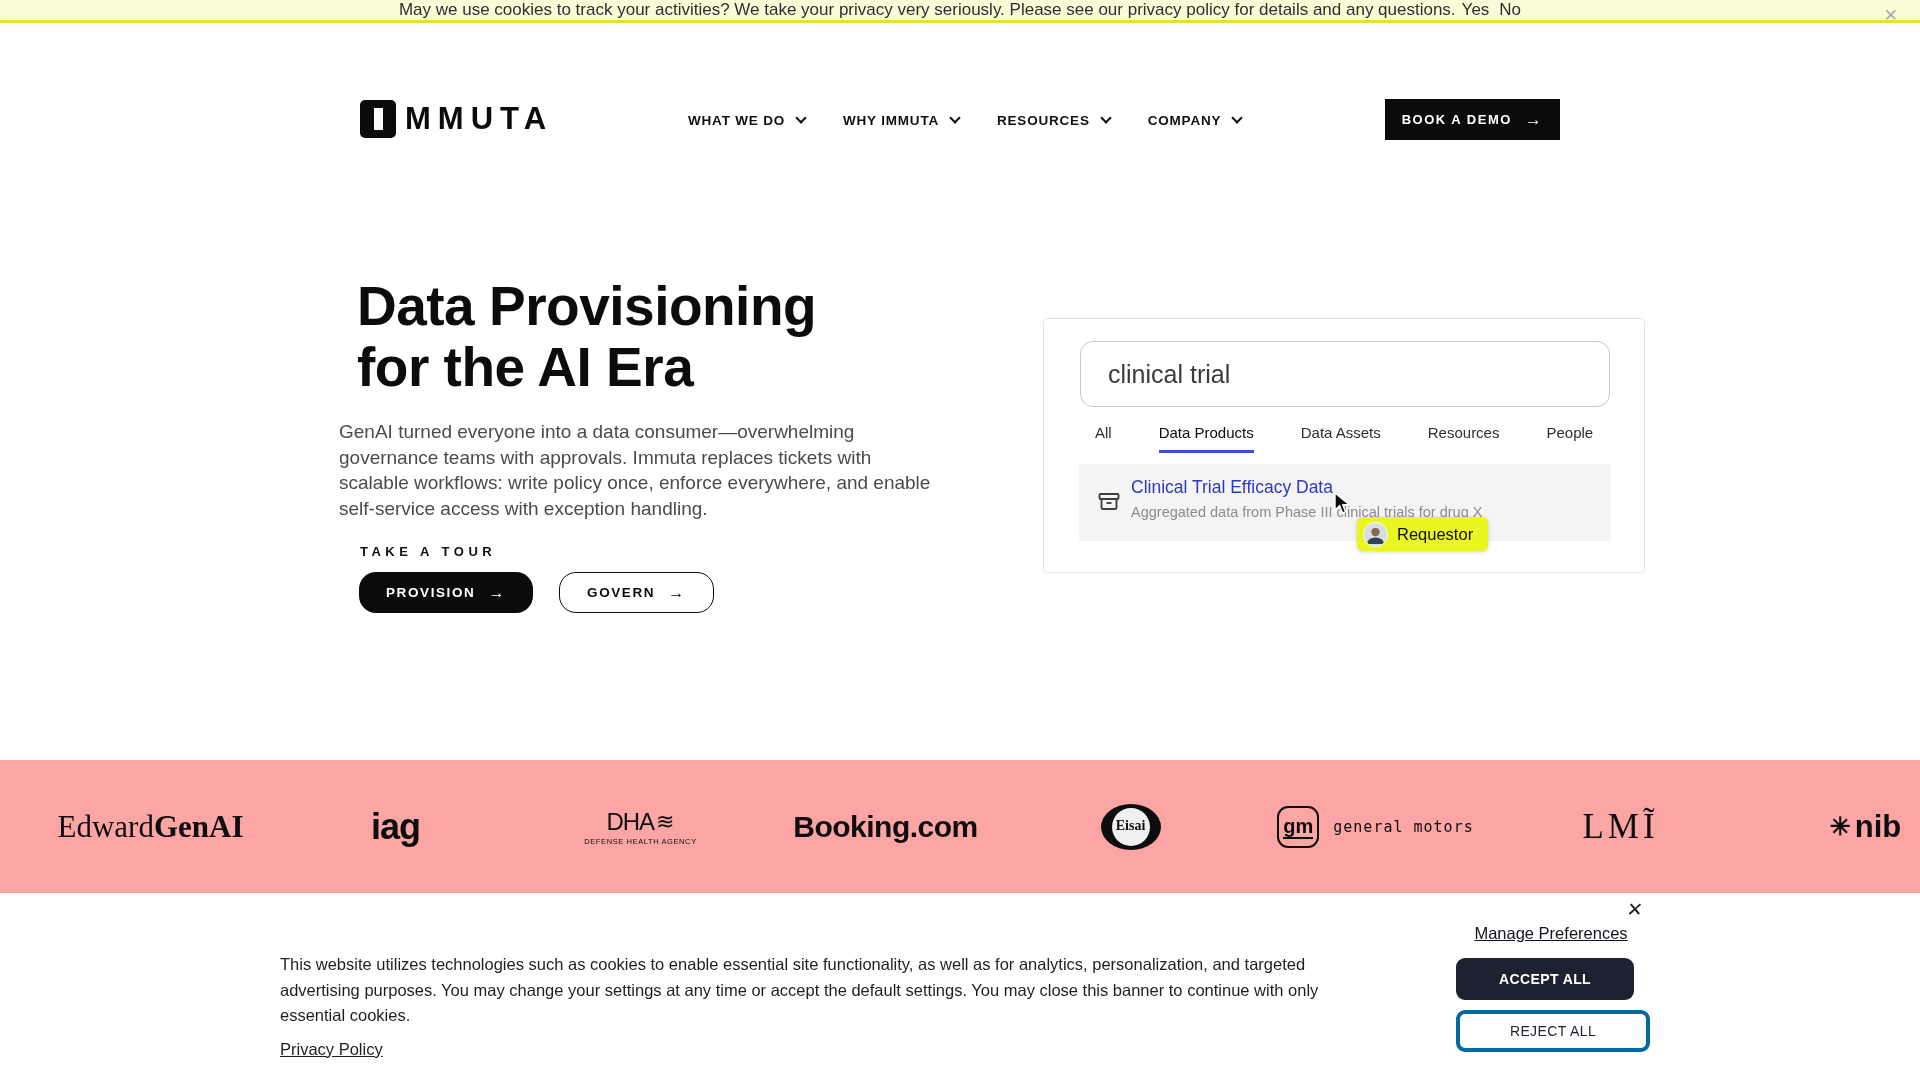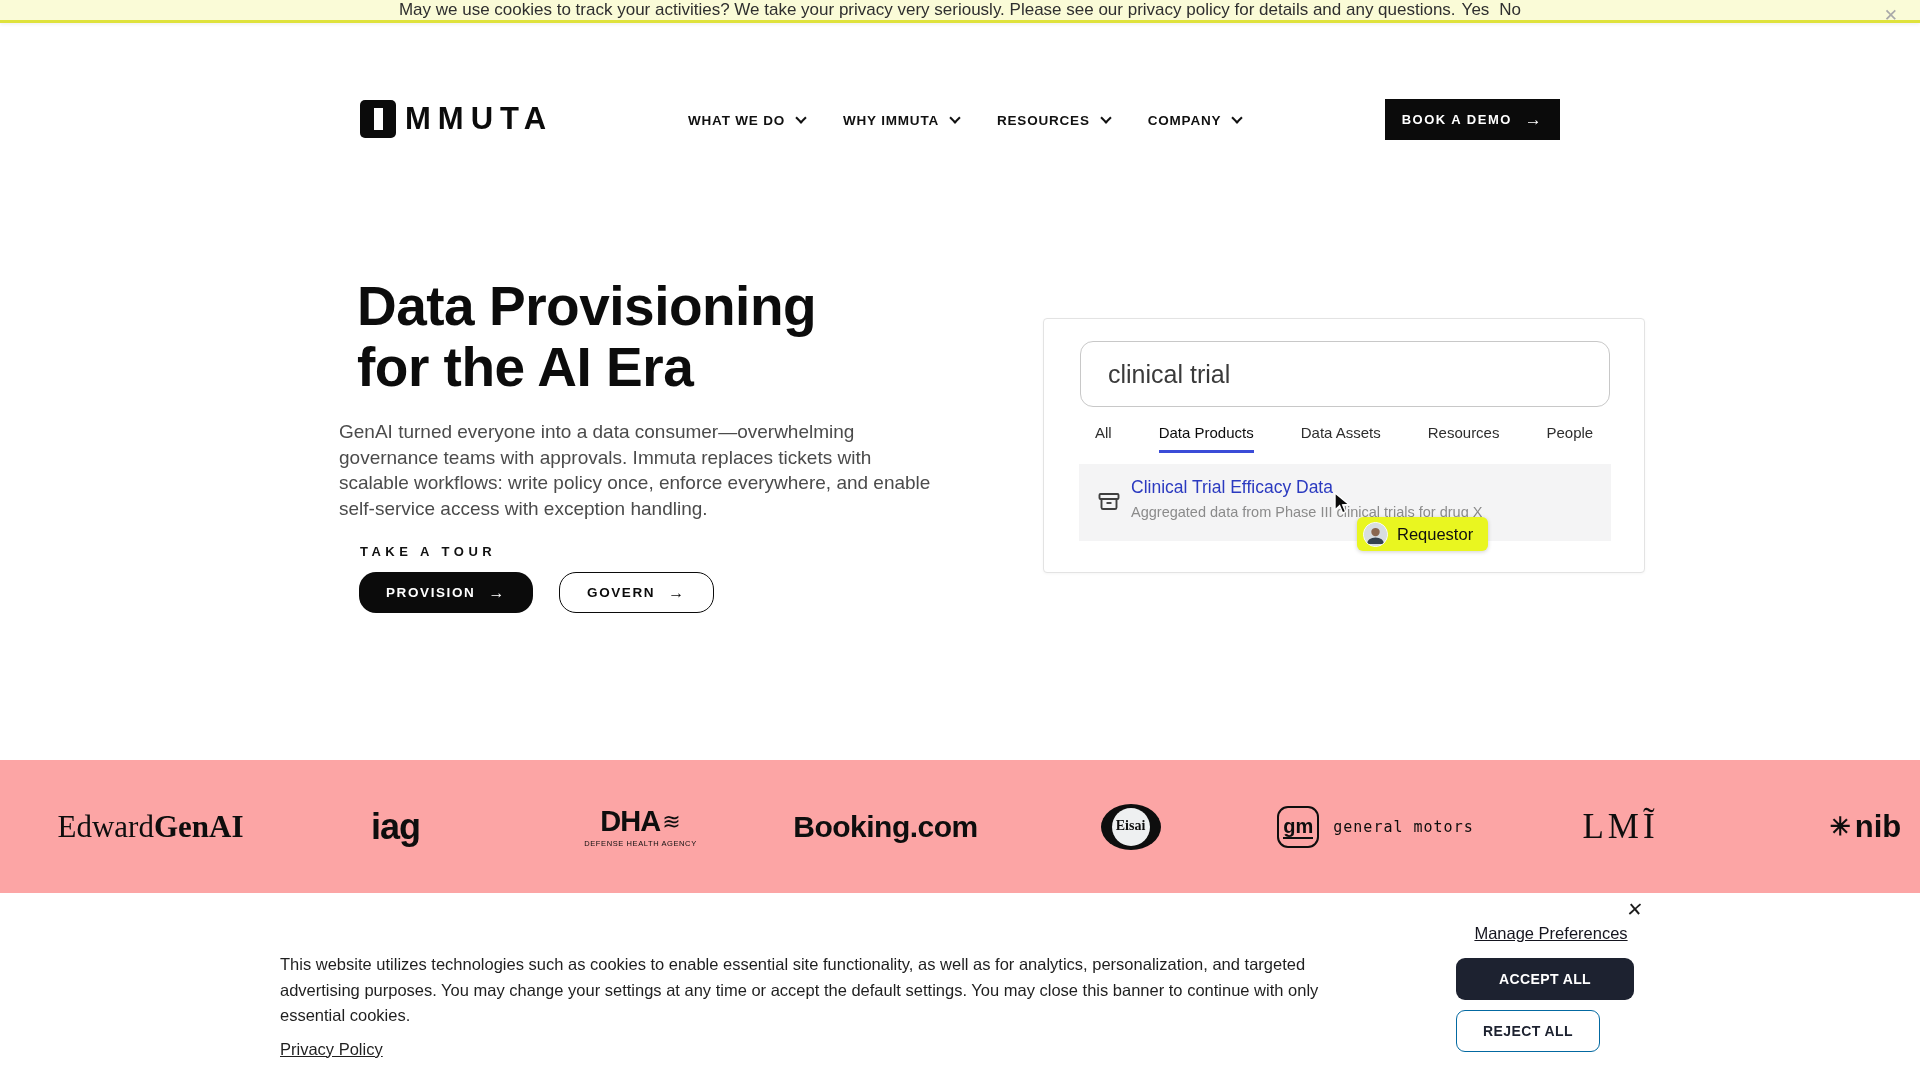--- a/index.html
+++ b/index.html
@@ -75,21 +75,21 @@
 
   
   .strip { position:absolute; left:0; top:760px; width:1920px; height:133px; background:#fca5a5; }
   .strip-row { position:absolute; left:28px; top:0; width:1960px; height:133px; display:flex; }
   .logo-cell { flex:1; display:flex; align-items:center; justify-content:center; color:#0e0e0e; }
   .ej-reg { font-family:"Liberation Serif", serif; font-size:31px; font-weight:400; }
   .ej-bold { font-family:"Liberation Serif", serif; font-size:31px; font-weight:700; }
   .iag-txt { font-size:36px; font-weight:800; letter-spacing:-1px; }
   .dha-wrap { display:flex; flex-direction:column; align-items:center; }
   .dha-top { display:flex; align-items:center; }
-  .dha-txt { font-size:29px; font-weight:700; letter-spacing:-1px; }
+  .dha-txt { font-size:24px; font-weight:400; letter-spacing:-1px; }
   .dha-waves { font-size:22px; margin-left:2px; }
   .dha-sub { font-size:7.5px; letter-spacing:.6px; margin-top:1px; }
   .booking-txt { font-size:30px; font-weight:800; letter-spacing:-.5px; }
   .eisai { position:relative; width:60px; height:46px; background:#0e0e0e; border-radius:50%; }
   .eisai-inner { position:absolute; left:11px; top:4px; width:38px; height:38px; background:#eef0f1; border-radius:50%; }
   .eisai-txt { position:absolute; left:0; top:14px; width:60px; text-align:center;
     font-family:"Liberation Serif", serif; font-size:14px; font-weight:700; color:#0e0e0e; }
   .gm-wrap { display:flex; align-items:center; gap:14px; }
   .gm-badge { width:42px; height:42px; border:2.5px solid #0e0e0e; border-radius:11px;
     display:flex; align-items:center; justify-content:center; }
@@ -104,22 +104,22 @@
   .cb-text { position:absolute; left:280px; top:952px; width:1098px; font-size:16.5px;
     line-height:25.5px; color:#1f1f1f; }
   .cb-link { text-decoration:underline; color:#1f1f1f; cursor:pointer; display:inline-block; margin-top:8px; }
   .cb-close { position:absolute; left:1627px; top:898px; font-size:19px; color:#1c1c1c;
     cursor:pointer; transform:skewX(-8deg); }
   .manage { position:absolute; left:1468px; top:924px; width:166px; text-align:center;
     font-size:16.5px; color:#15151f; text-decoration:underline; cursor:pointer; }
   .accept { position:absolute; left:1456px; top:958px; width:178px; height:42px; background:#1d2230;
     color:#fff; border:none; border-radius:9px; font-size:14px; font-weight:700; letter-spacing:.4px;
     font-family:"Liberation Sans", sans-serif; cursor:pointer; }
-  .reject { position:absolute; left:1456px; top:1010px; width:144px; height:42px; background:#fff;
-    color:#1d2230; border:1px solid #0369a1; border-radius:9px; font-size:14px; font-weight:700;
+  .reject { position:absolute; left:1456px; top:1010px; width:194px; height:42px; background:#fff;
+    color:#1d2230; border:4px solid #0369a1; border-radius:9px; font-size:14px; font-weight:400;
     letter-spacing:.4px; font-family:"Liberation Sans", sans-serif; cursor:pointer; }
 </style>
 </head>
 <body>
 
 <div id="stage">
 
   <div class="topbar">
     <span>May we use cookies to track your activities? We take your privacy very seriously. Please see our privacy policy for details and any questions.</span>
     <span class="yesno">Yes</span>

